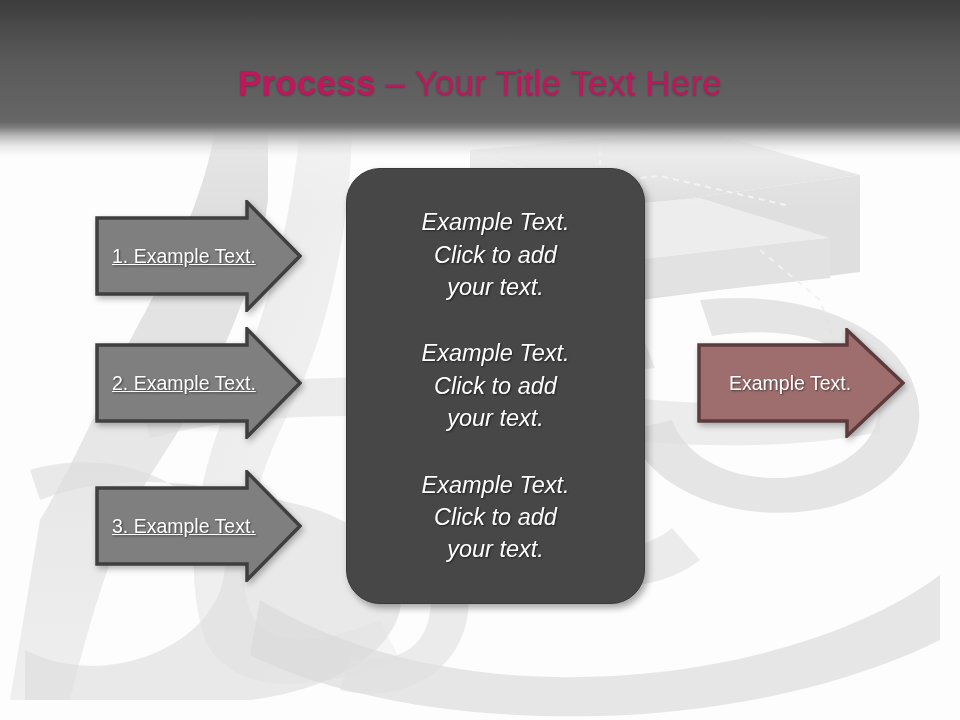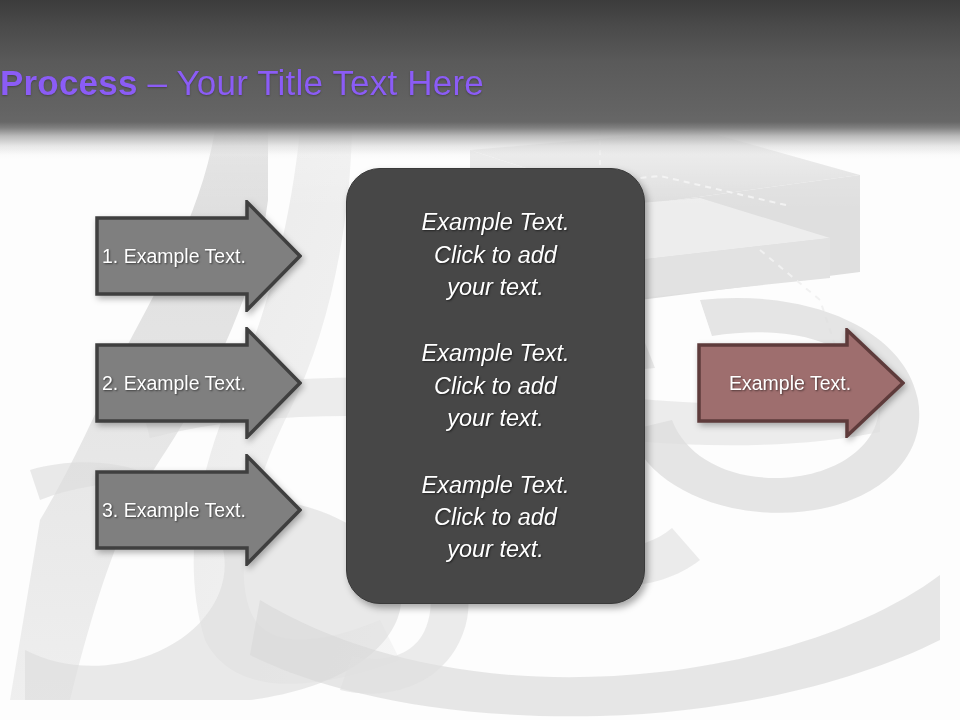--- a/index.html
+++ b/index.html
@@ -50,22 +50,22 @@
   }
   #slide-title {
     position: absolute;
     left: 0;
     top: 0;
     width: 960px;
     height: 128px;
     z-index: 3;
     display: flex;
     align-items: center;
-    justify-content: flex-start;
-    color: #8b5cf6;
+    justify-content: center;
+    color: #be185d;
     font-size: 35px;
     letter-spacing: 0.2px;
     white-space: pre;
     text-shadow: 0 1px 2px rgba(0,0,0,0.28);
     padding-bottom: 8px;
     box-sizing: border-box;
   }
   #slide-title .bold { font-weight: bold; }
   #slide-title .light { font-weight: normal; }
 
@@ -86,21 +86,22 @@
   .arrow .arrow-label {
     position: relative;
     z-index: 2;
     color: #ffffff;
     font-size: 19.5px;
     white-space: nowrap;
     text-shadow: 1px 1px 2px rgba(0,0,0,0.55);
   }
 
   .arrow-gray .arrow-label {
-    margin-left: 7px;
+    margin-left: 17px;
+    text-decoration: underline;
   }
   .arrow-red .arrow-label {
     margin-left: 32px;
   }
 
   
   #center-panel {
     position: absolute;
     left: 346px;
     top: 168px;
@@ -216,21 +217,21 @@
     <span class="arrow-label">1. Example Text.</span>
   </div>
 
   <div class="arrow arrow-gray" style="left:95px; top:327px; width:207px; height:112px;text-align:center;">
     <svg viewBox="0 0 207 112" preserveAspectRatio="none">
       <polygon points="2,18 152,18 152,2 205,56 152,110 152,94 2,94" fill="#7f7f7f" stroke="#3f3f3f" stroke-width="3.5" stroke-linejoin="miter"></polygon>
     </svg>
     <span class="arrow-label">2. Example Text.</span>
   </div>
 
-  <div class="arrow arrow-gray" style="left:95px; top:454px; width:207px; height:112px;">
+  <div class="arrow arrow-gray" style="left:95px; top:470px; width:207px; height:112px;">
     <svg viewBox="0 0 207 112" preserveAspectRatio="none">
       <polygon points="2,18 152,18 152,2 205,56 152,110 152,94 2,94" fill="#7f7f7f" stroke="#3f3f3f" stroke-width="3.5" stroke-linejoin="miter"></polygon>
     </svg>
     <span class="arrow-label">3. Example Text.</span>
   </div>
 
   <div id="center-panel">
     <p class="panel-para">Example Text.
 Click  to add
 your text.</p>

